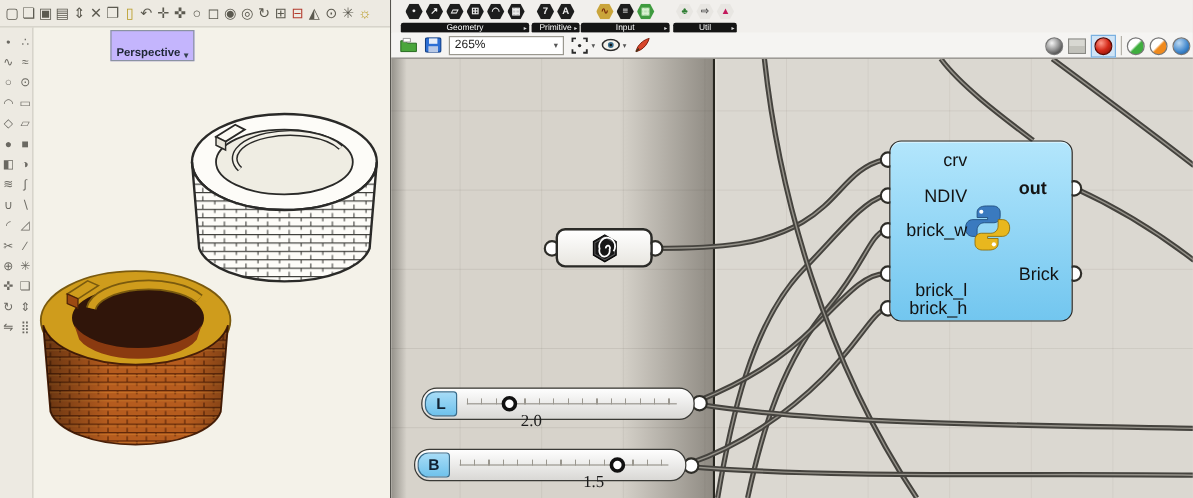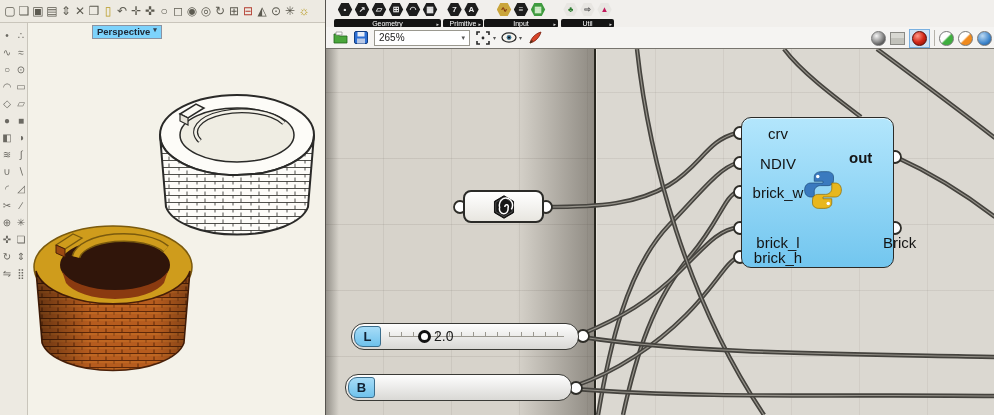--- a/index.html
+++ b/index.html
@@ -11,23 +11,23 @@
   #rhino { position:absolute; left:0; top:0; width:325px; height:415px; background:#f2f0e8; }
   .r-topbar { position:absolute; left:0; top:0; width:325px; height:23px; background:#edeae2;
               border-bottom:1px solid #c9c5bb; display:flex; align-items:center; padding-left:3px; }
   .ricon { width:14px; height:18px; font-size:12px; line-height:18px; text-align:center;
            color:#5c5a50; cursor:default; }
   .r-side { position:absolute; left:0; top:23px; width:28px; height:392px; background:#edeae2;
             border-right:1px solid #c9c5bb; display:grid; grid-template-columns:14px 14px;
             align-content:start; padding-top:4px; }
   .sicon { width:14px; height:17px; font-size:10px; line-height:17px; text-align:center; color:#6b6962; }
   .r-view { position:absolute; left:28px; top:23px; width:297px; height:392px; background:#f4f2e9; }
-  .vp-tab { position:absolute; left:64px; top:2px; height:14px; padding:0 4px; background:#7dd3fc;
+  .vp-tab { position:absolute; left:64px; top:2px; height:26px; padding:0 4px; background:#c4b5fd;
             border:1px solid #8b93a2; font-size:9.5px; font-weight:bold; color:#1d2634;
-            display:flex; align-items:flex-start; gap:3px; }
+            display:flex; align-items:flex-end; gap:3px; }
   .vp-arrow { font-size:7px; color:#33404f; }
   #models { position:absolute; left:0; top:0; }
 
   
   #gh { position:absolute; left:325px; top:0; width:669px; height:415px; background:#f1efec;
         border-left:1px solid #55534e; }
   .gh-tabs { position:absolute; left:0; top:0; width:669px; height:27px; background:#f1efec; }
   .ghgroup { position:absolute; top:1px; }
   .ghicons { display:flex; gap:2px; justify-content:center; height:17px; align-items:center; }
   .hex { width:15px; height:14px; clip-path:polygon(25% 4%,75% 4%,98% 50%,75% 96%,25% 96%,2% 50%);
@@ -72,36 +72,36 @@
   #wires { position:absolute; left:0; top:0; }
 
   
   .hexcomp { position:absolute; left:137px; top:141px; width:81px; height:33px; background:
       linear-gradient(#ffffff,#e8e6e0); border:2px solid #2b2b28; border-radius:8px;
       display:flex; align-items:center; justify-content:center; }
   .pycomp { position:absolute; left:415px; top:68px; width:153px; height:151px;
       background:linear-gradient(#b3e6fc, #72c6ef); border:1.5px solid #2b2b28; border-radius:10px;
       box-shadow:inset 0 1px 0 rgba(255,255,255,.6); }
   .pylabel { position:absolute; font-size:15px; color:#141414; }
-  .pylabel.in { left:8px; width:56px; text-align:center; }
+  .pylabel.in { left:8px; width:56px; text-align:right; }
   .pylabel.out { left:107px; }
   .pylogo { position:absolute; left:60px; top:51px; }
 
   .slider { position:absolute; height:27px; background:linear-gradient(#fefefe,#d9d8d5);
       border:1.8px solid #3a3a36; border-radius:13px; display:flex; align-items:center; }
   .slabel { width:27px; height:21px; margin-left:2px; background:linear-gradient(#a7dcf7,#6fc2ec);
       border:1.2px solid #3a6d8c; border-radius:9px 3px 3px 9px; font-size:13px; font-weight:bold;
       color:#123; display:flex; align-items:center; justify-content:center; }
   .strack { position:relative; flex:1; height:100%; margin:0 14px 0 8px; }
   .sline { position:absolute; left:0; right:0; top:12px; height:1px; background:#9a978f; }
   .sticks { position:absolute; left:0; right:0; top:8px; height:5px;
       background:repeating-linear-gradient(90deg, #9a978f 0 1px, transparent 1px 12px); }
   .knob { position:absolute; top:6px; width:13px; height:13px; border-radius:50%;
       background:#fff; border:3.6px solid #111; }
-  .sval { position:absolute; top:4px; font-size:14px; color:#1c1c1c; }
+  .sval { position:absolute; top:20px; font-size:14px; color:#1c1c1c;font-family:Liberation Serif, serif; }
 </style>
 </head>
 <body>
 <div id="app">
 
 <div id="rhino">
   <div class="r-topbar">
         <span class="ricon">▢</span>
         <span class="ricon">❏</span>
         <span class="ricon">▣</span>
@@ -366,29 +366,35 @@
           <path d="M25,45 c6,0 9,-2.6 9,-6 v-5 H24 v-2 h14 c4,0 7,-3 7,-8 s-3,-8 -7,-8 h-4 v6 c0,4 -3,7 -7,7 h-9 c-3.3,0 -6,2.7 -6,6 v4 c0,3.4 3,6 7,6 z" fill="#e8b71e" stroke="#8a6a08" stroke-width="0.8"></path>
           <circle cx="30" cy="39.5" r="2" fill="#fff"></circle>
         </svg>
       </span>
     <span class="pylabel in" style="top: 7px;">crv</span>
           <span class="pylabel in" style="top: 37px;">NDIV</span>
           <span class="pylabel in" style="top: 66px;">brick_w</span>
           <span class="pylabel in" style="top: 116px;">brick_l</span>
           <span class="pylabel in" style="top: 131px;">brick_h</span>
           <span class="pylabel out" style="top: 31px; font-weight: bold;">out</span>
-          <span class="pylabel out" style="top: 116px; margin-left: 34px;">Brick</span>
+          <span class="pylabel out" style="top: 102px;">Brick</span>
         </div>
   <div class="slider" style="left: 25px; top: 274px; width: 228px;">
           <span class="slabel">L</span>
           <div class="strack">
             <div class="sline"></div>
             <div class="sticks"></div>
             <div class="knob" style="left: calc(20% - 6px);"></div>
             <span class="sval" style="left: calc(20% + 10px);">2.0</span>
           </div>
         </div>
         <div class="slider" style="left: 19px; top: 325px; width: 227px;">
           <span class="slabel">B</span>
+          <div class="strack">
+            <div class="sline"></div>
+            <div class="sticks"></div>
+            <div class="knob" style="left: calc(75% - 6px);"></div>
+            <span class="sval" style="right: calc(25% + 10px);">1.5</span>
+          </div>
         </div>
       </div>
 </div>
 </div>
 
 </body></html>

